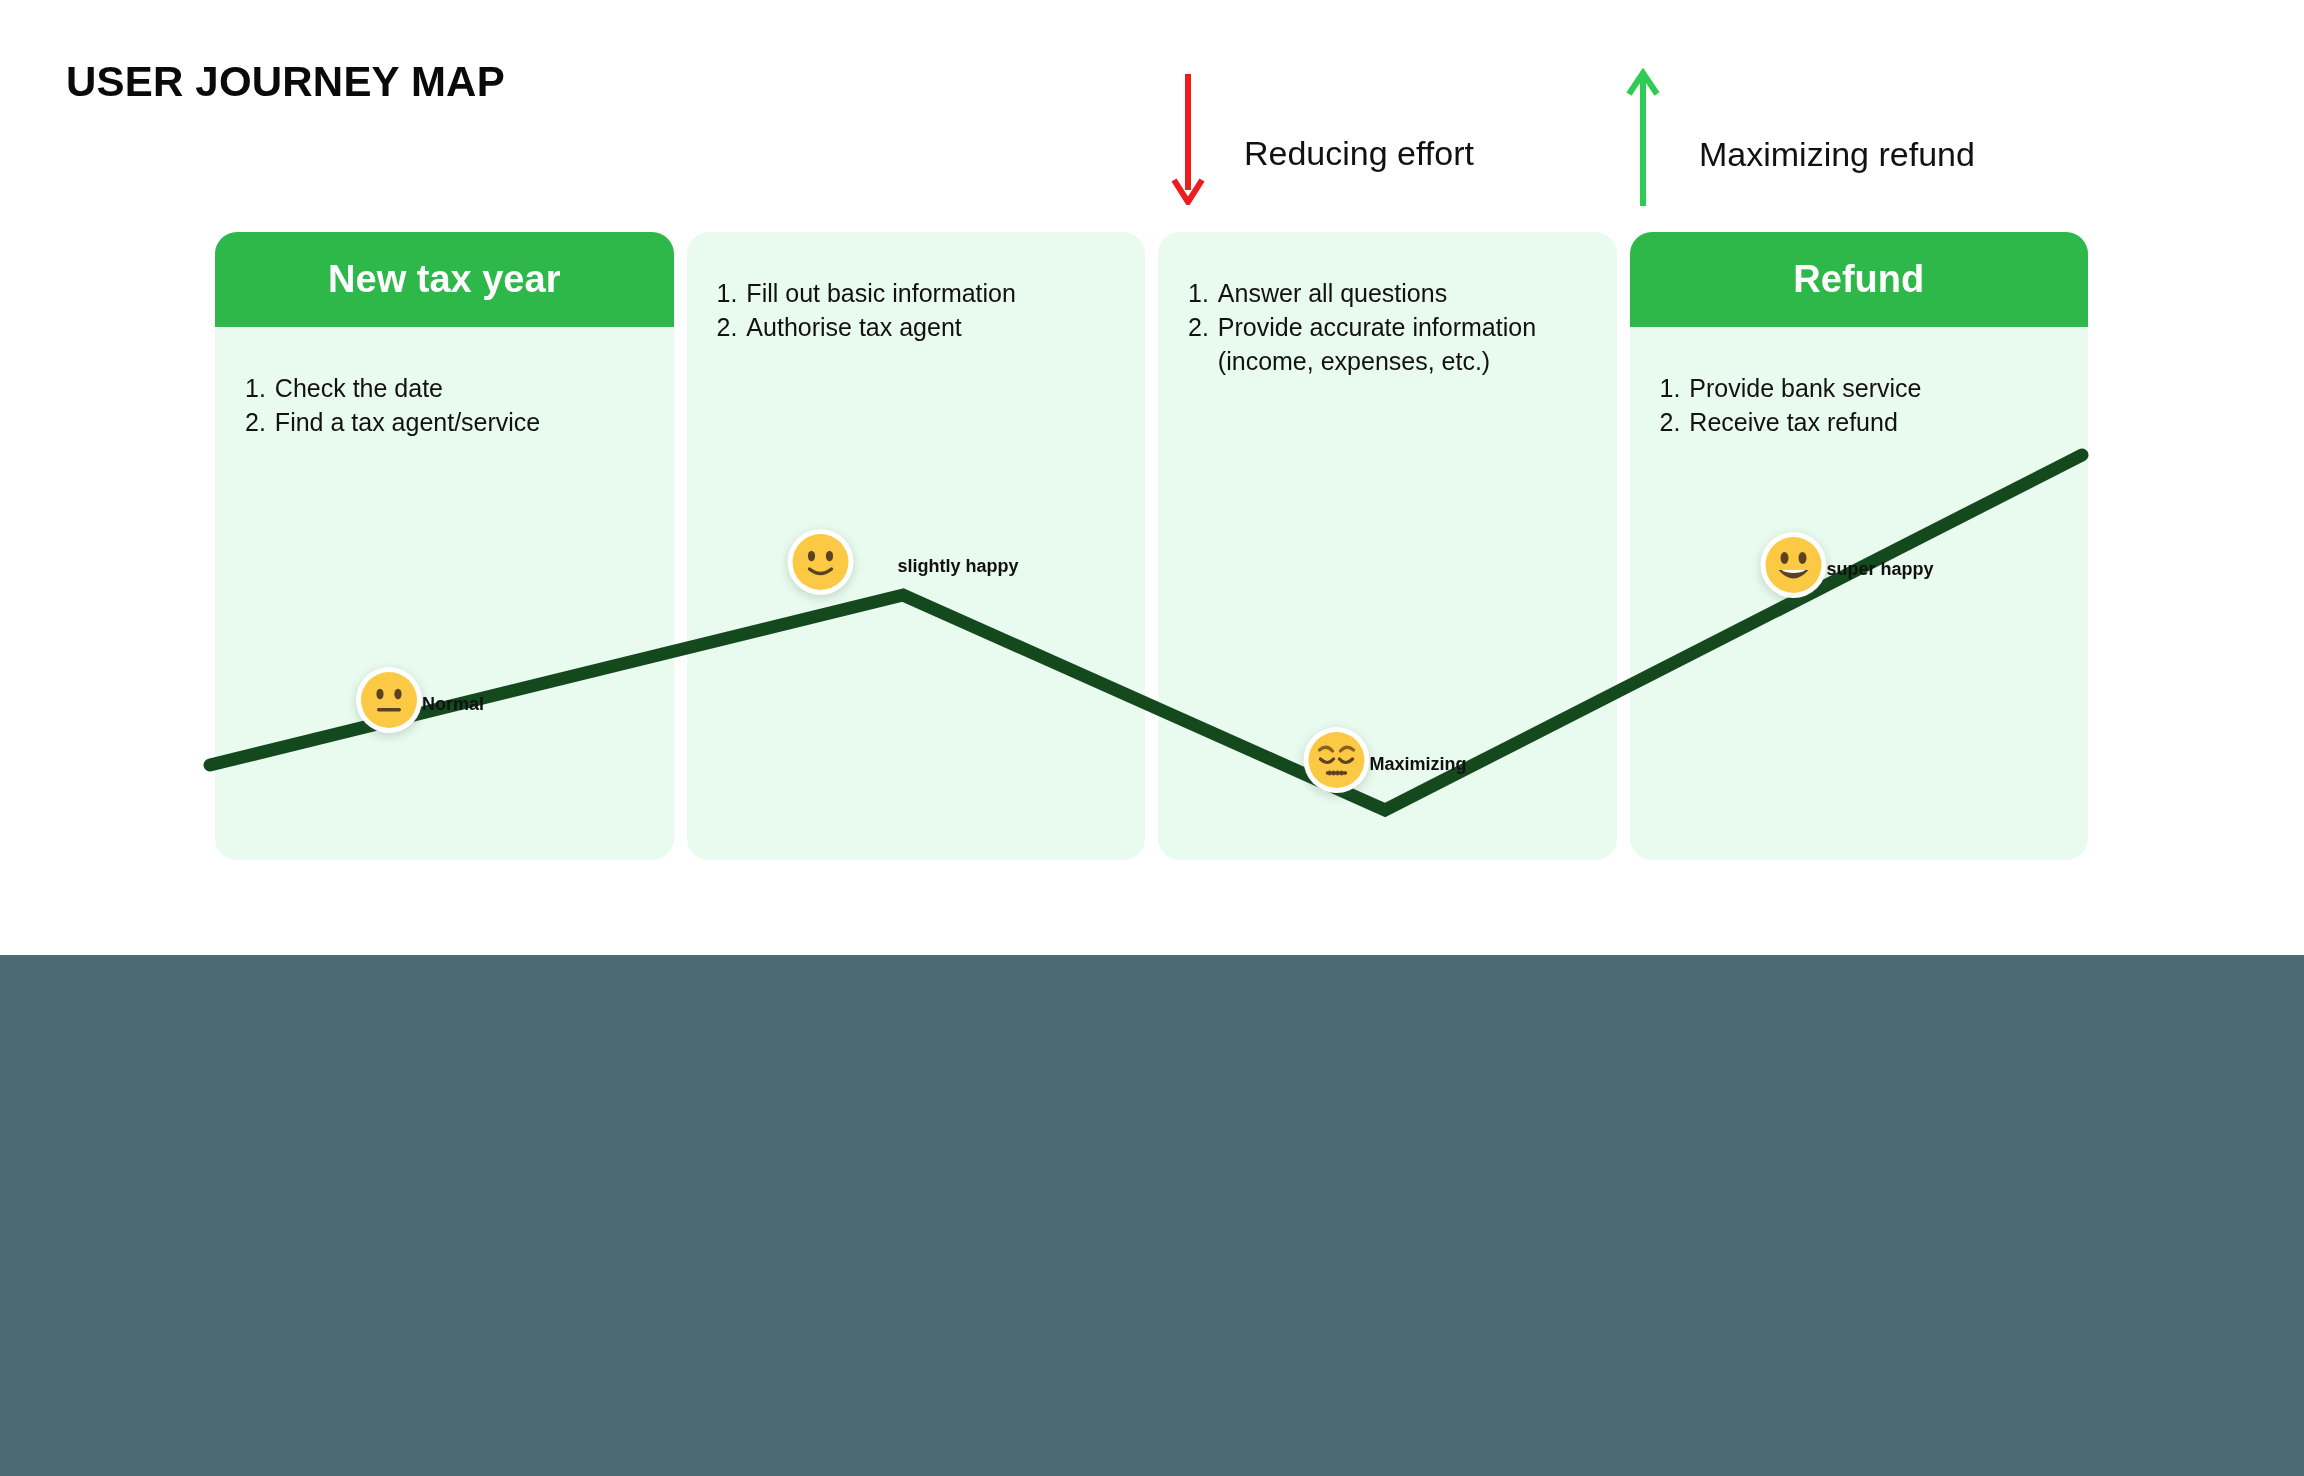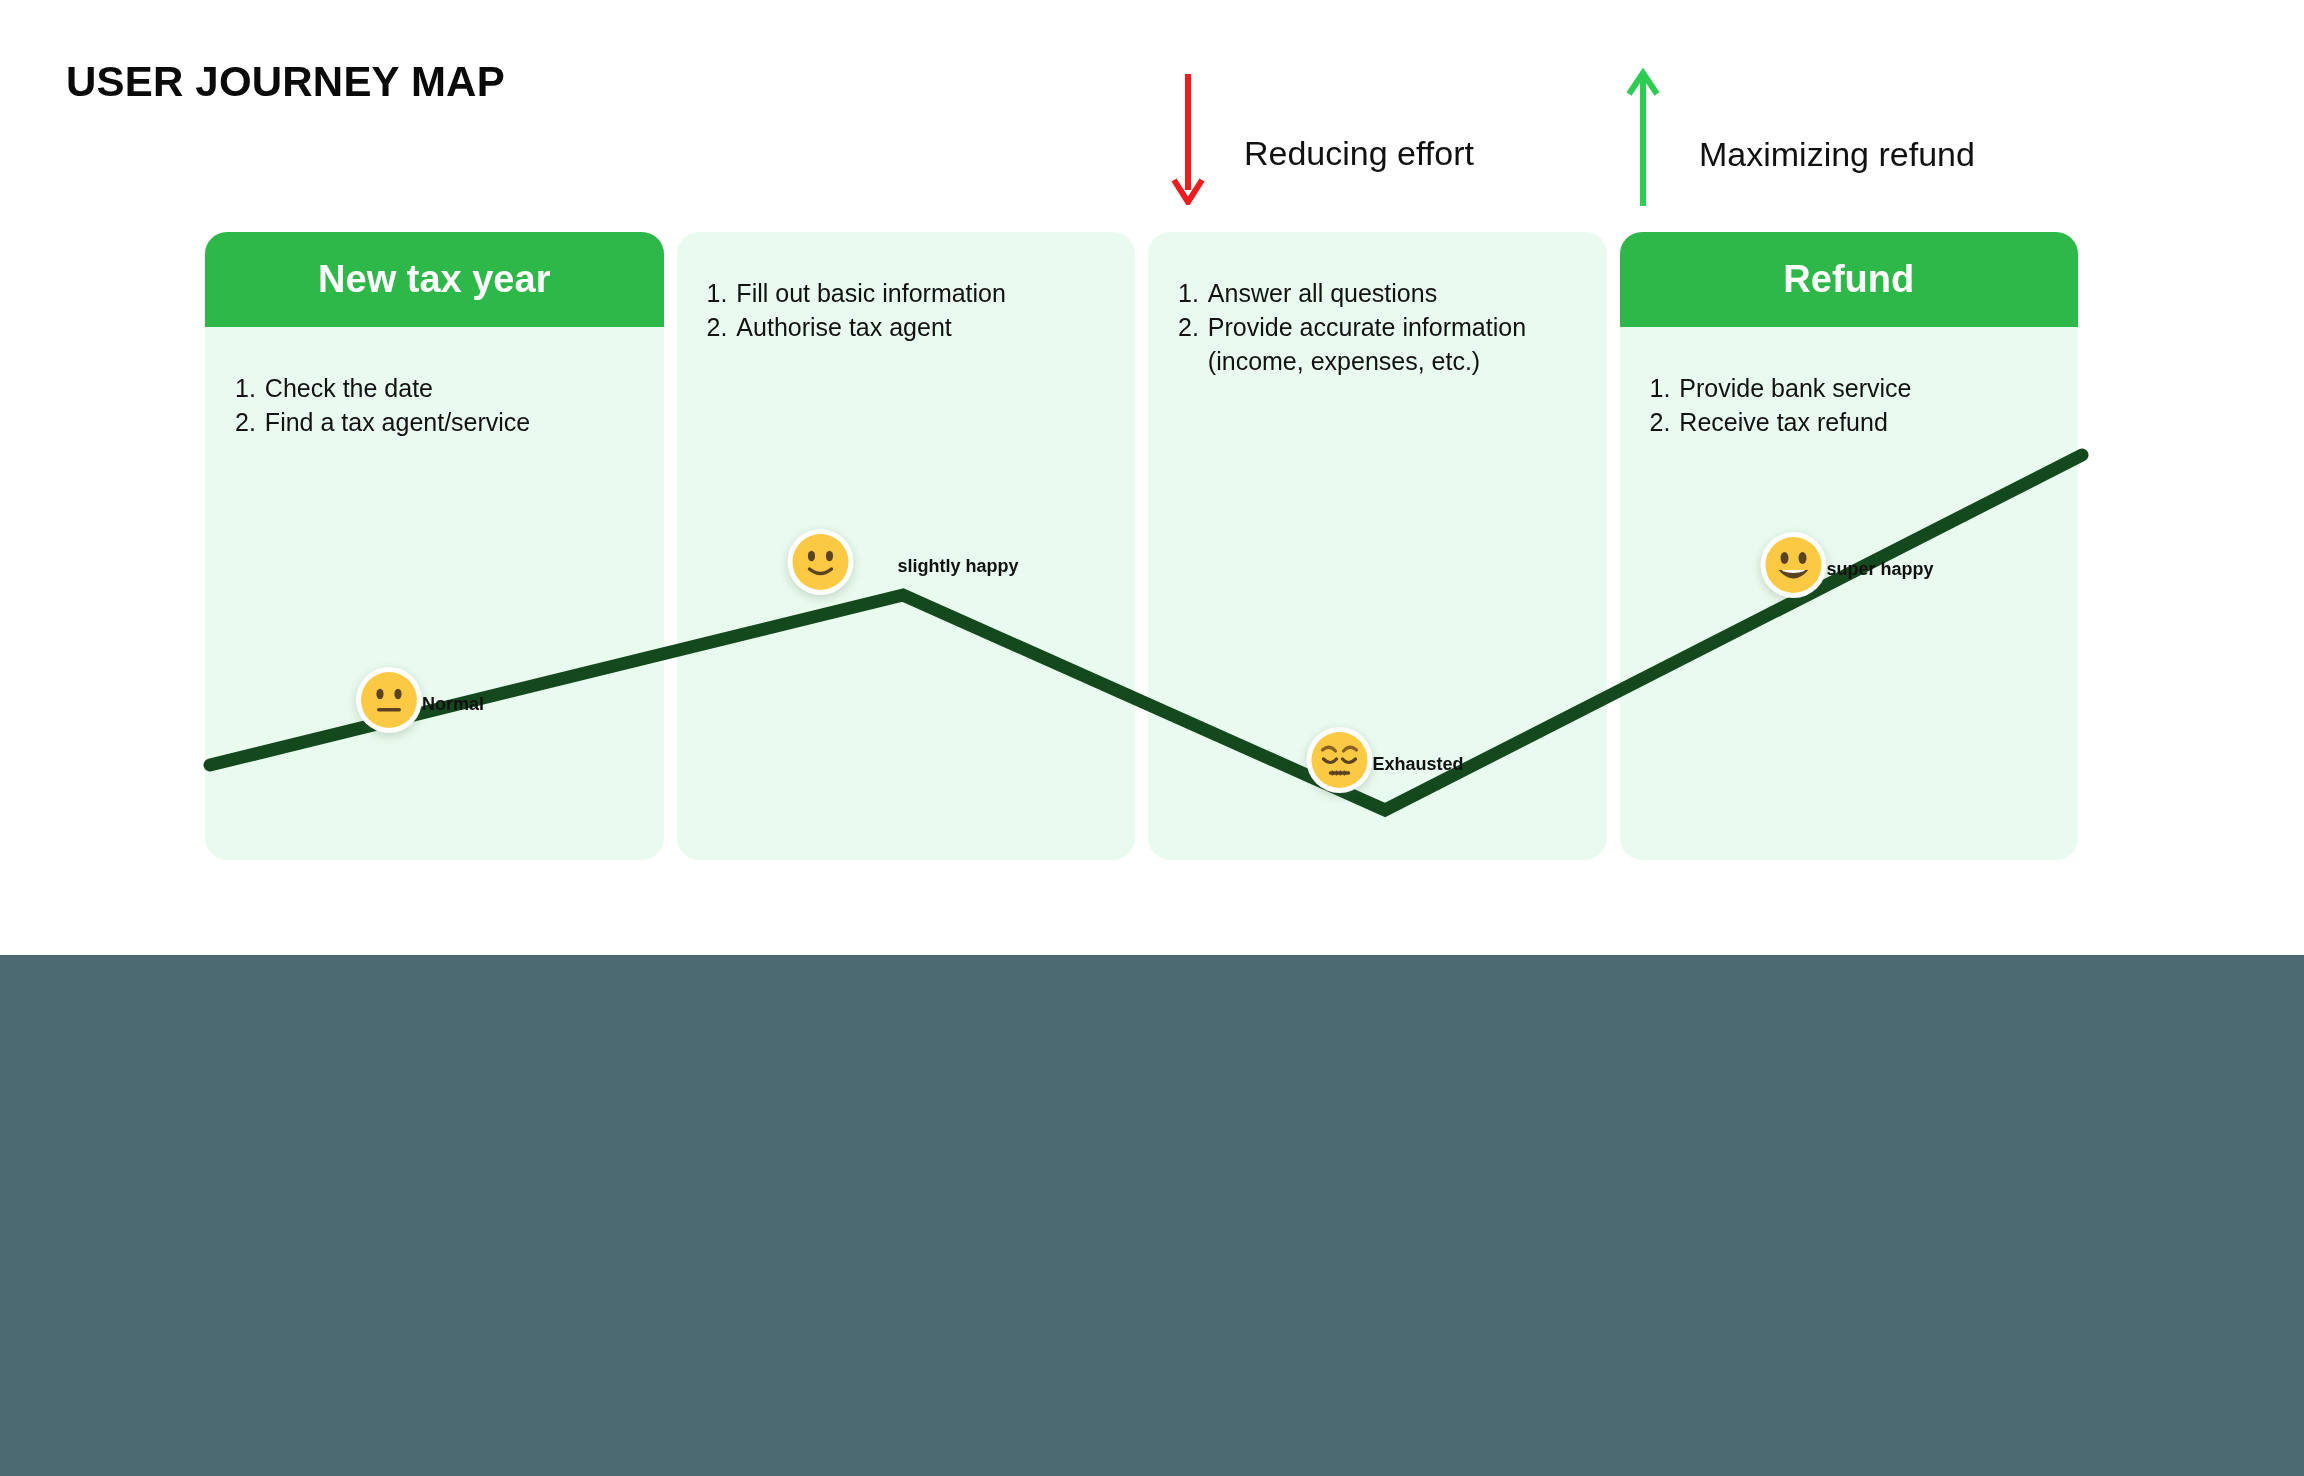--- a/index.html
+++ b/index.html
@@ -42,21 +42,21 @@
   }
   #annotation-reducing-effort { left: 1171px; top: 72px; }
   #annotation-maximizing-refund { left: 1626px; top: 68px; }
   .arrow-svg { display: block; }
   #label-reducing-effort { margin-left: 31px; margin-top: 30px; }
   #label-maximizing-refund { margin-left: 31px; margin-top: 32px; text-align: center; }
 
   
   #cards-row {
     position: absolute;
-    left: 205px;
+    left: 215px;
     top: 232px;
     width: 1873px;
     height: 628px;
     display: flex;
     gap: 13px;
   }
   .journey-card {
     flex: 1 1 0;
     display: flex;
     flex-direction: column;
@@ -258,21 +258,21 @@
     <svg class="mood-face" width="58" height="58" viewBox="0 0 58 58">
       <circle cx="29" cy="29" r="28" fill="#FCC944"></circle>
       <path d="M12 19 Q19 13 25 20" fill="none" stroke="#8A6220" stroke-width="3.2" stroke-linecap="round"></path>
       <path d="M33 20 Q39 13 46 19" fill="none" stroke="#8A6220" stroke-width="3.2" stroke-linecap="round"></path>
       <path d="M13 28 Q20 35 26 28" fill="none" stroke="#5B4220" stroke-width="3.2" stroke-linecap="round"></path>
       <path d="M32 28 Q38 35 45 28" fill="none" stroke="#5B4220" stroke-width="3.2" stroke-linecap="round"></path>
       <path d="M20 42 L38 42" fill="none" stroke="#5B4220" stroke-width="3.4" stroke-linecap="round"></path>
       <path d="M22 39.5 L22 44.5 M26 39.5 L26 44.5 M30 39.5 L30 44.5 M34 39.5 L34 44.5" stroke="#5B4220" stroke-width="1.5"></path>
     </svg>
   </div>
-  <div class="mood-label">Exhausted</div>
+  <div class="mood-label">Maximizing</div>
 </div>
 
 <div class="mood-marker" style="left:1847px; top:565px;">
   <div class="mood-bubble">
     <svg class="mood-face" width="58" height="58" viewBox="0 0 58 58">
       <circle cx="29" cy="29" r="28" fill="#FCC944"></circle>
       <ellipse cx="20" cy="22" rx="4" ry="6" fill="#5B4220"></ellipse>
       <ellipse cx="38" cy="22" rx="4" ry="6" fill="#5B4220"></ellipse>
       <path d="M14 34 Q29 51 44 34 Z" fill="#5B4220"></path>
       <path d="M18 35 Q29 39 40 35 L40 34 L18 34 Z" fill="#FFFFFF"></path>

